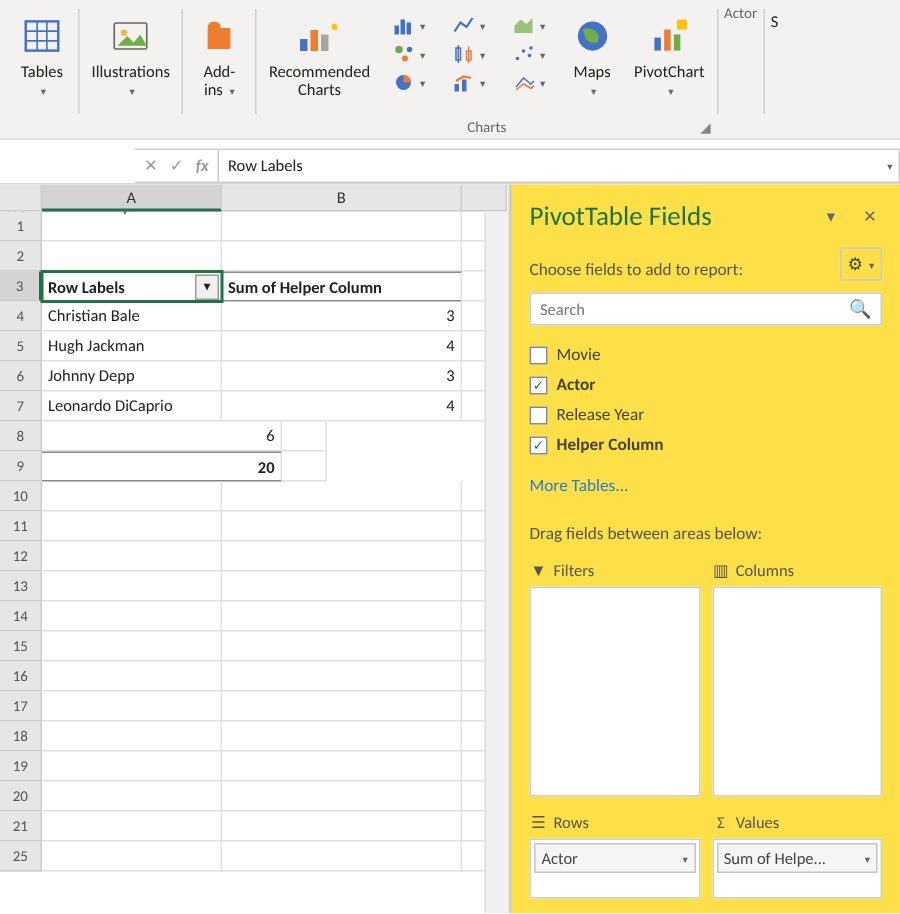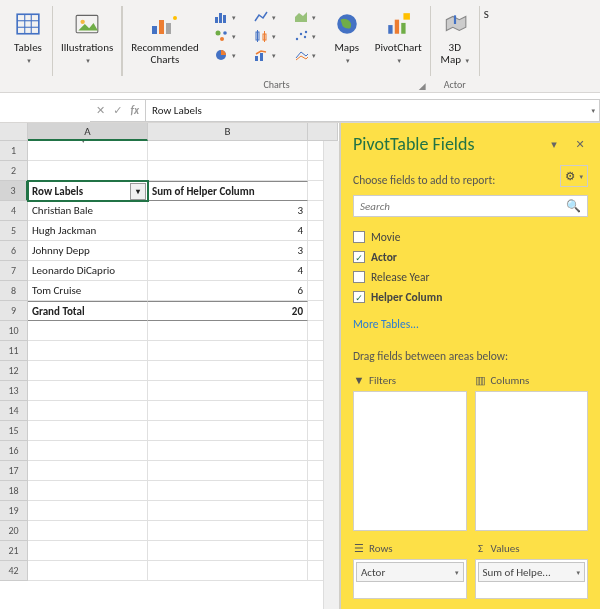--- a/index.html
+++ b/index.html
@@ -55,21 +55,21 @@
 
   
   .pane { flex: 1; background: #fde047; border-left: 1px solid #d0cec8; padding: 10px 12px; display: flex; flex-direction: column; font-size: 11.5px; color: #444; }
   .pane-hdr { display: flex; align-items: center; margin-bottom: 10px; }
   .pane-title { color: #217346; font-size: 18px; font-weight: 400; flex: 1; }
   .pane-ico { width: 16px; height: 16px; color: #666; margin-left: 10px; cursor: pointer; display: flex; align-items: center; justify-content: center; font-size: 11px; }
   .pane-sub { display: flex; align-items: flex-end; margin-bottom: 8px; }
   .pane-sub-txt { flex: 1; color: #555; }
   .gear-box { width: 28px; height: 22px; border: 1px solid #ccc; display: flex; align-items: center; justify-content: center; gap: 2px; cursor: pointer; }
   .search { border: 1px solid #ccc; background: #fff; height: 22px; display: flex; align-items: center; padding: 0 6px; margin-bottom: 10px; position: relative; }
-  .search input { border: none; outline: none; flex: 1; font-style: italic; color: #888; font-size: 11px; background: transparent; }
+  .search input { border: none; outline: none; flex: 1; color: #888; font-size: 11px; background: transparent; }
   .search .mag { color: #2b7cd3; font-size: 12px; }
   .fields { }
   .field { display: flex; align-items: center; gap: 6px; height: 20px; cursor: pointer; }
   .chk { width: 12px; height: 12px; border: 1px solid #888; display: flex; align-items: center; justify-content: center; font-size: 9px; color: #217346; background: #fff; }
   .more { color: #2b7cd3; margin-top: 10px; cursor: pointer; }
   .areas-lbl { margin: 18px 0 8px; color: #555; }
   .areas { display: grid; grid-template-columns: 1fr 1fr; grid-template-rows: 1fr auto; gap: 8px; flex: 1; }
   .area { display: flex; flex-direction: column; }
   .area-hdr { height: 18px; display: flex; align-items: center; gap: 4px; color: #555; font-size: 11px; margin-bottom: 2px; }
   .area-box { flex: 1; min-height: 40px; background: #fff; border: 1px solid #d0cec8; padding: 2px; }
@@ -112,20 +112,34 @@
               <circle cx="8" cy="10" r="2" fill="#f4b942"></circle>
               <path d="M4 18 L10 12 L14 16 L18 11 L22 18 Z" fill="#70ad47"></path>
             </svg>
           </div>
         <div class="r-btn-txt"><span>Illustrations</span><br><span class="dd-caret">▾</span></div>
       </div>
     </div>
     <div class="r-lbl"></div>
   </div>
   <div class="r-sep"></div>
+  <div class="r-group">
+    <div class="r-items">
+      <div class="r-btn">
+        <div class="r-btn-ico">
+            <svg width="26" height="26" viewBox="0 0 24 24">
+              <path d="M5 7 Q5 3 9 3 Q13 3 13 7 L19 7 L19 20 L5 20 Z" fill="#ed7d31"></path>
+            </svg>
+          </div>
+        <div class="r-btn-txt"><span style="white-space:pre-line">Add-
+ins</span> <span class="dd-caret">▾</span></div>
+      </div>
+    </div>
+    <div class="r-lbl"></div>
+  </div>
   <div class="r-sep"></div>
   <div class="r-group" style="position:relative">
     <div class="r-items">
       <div class="r-btn" style="min-width:70px">
         <div class="r-btn-ico">
             <svg width="30" height="26" viewBox="0 0 30 24">
               <rect x="2" y="14" width="5" height="8" fill="#4472c4"></rect>
               <rect x="9" y="8" width="5" height="14" fill="#ed7d31"></rect>
               <rect x="16" y="11" width="5" height="11" fill="#a5a5a5"></rect>
               <circle cx="25" cy="6" r="2" fill="#ffc000"></circle>
@@ -227,32 +241,20 @@
             </svg>
           </div>
         <div class="r-btn-txt"><span>PivotChart</span><br><span class="dd-caret">▾</span></div>
       </div>
     </div>
     <div class="r-lbl">Charts</div>
     <div class="dlaunch">◢</div>
   </div>
   <div class="r-sep"></div>
   <div class="r-group">
-    <div class="r-items">
-      <div class="r-btn">
-        <div class="r-btn-ico">
-            <svg width="26" height="26" viewBox="0 0 24 24">
-              <path d="M4 18 L4 8 L10 5 L16 8 L22 5 L22 15 L16 18 L10 15 Z" fill="#ccc" stroke="#888"></path>
-              <rect x="11" y="4" width="2" height="8" fill="#4472c4"></rect>
-            </svg>
-          </div>
-        <div class="r-btn-txt"><span style="white-space:pre-line">3D
-Map</span> <span class="dd-caret">▾</span></div>
-      </div>
-    </div>
     <div class="r-lbl">Actor</div>
   </div>
   <div class="r-sep"></div>
   <div class="r-group" style="padding-top:6px">
       <span style="font-size:11px">S</span>
     </div>
 </div>
 
 <div class="fbar">
   <div class="namebox">
@@ -293,21 +295,21 @@
         <div class="rowhead">12</div>
         <div class="rowhead">13</div>
         <div class="rowhead">14</div>
         <div class="rowhead">15</div>
         <div class="rowhead">16</div>
         <div class="rowhead">17</div>
         <div class="rowhead">18</div>
         <div class="rowhead">19</div>
         <div class="rowhead">20</div>
         <div class="rowhead">21</div>
-        <div class="rowhead">42</div>
+        <div class="rowhead">25</div>
       </div>
     <div class="cells" id="cells">
         <div class="row">
           <div class="cell cA "></div>
           <div class="cell cB "></div>
           <div class="cell cC"></div>
         </div>
         <div class="row">
           <div class="cell cA "></div>
           <div class="cell cB "></div>
@@ -332,26 +334,24 @@
           <div class="cell cA ">Johnny Depp</div>
           <div class="cell cB ">3</div>
           <div class="cell cC"></div>
         </div>
         <div class="row">
           <div class="cell cA ">Leonardo DiCaprio</div>
           <div class="cell cB ">4</div>
           <div class="cell cC"></div>
         </div>
         <div class="row">
-          <div class="cell cA ">Tom Cruise</div>
           <div class="cell cB ">6</div>
           <div class="cell cC"></div>
         </div>
         <div class="row">
-          <div class="cell cA gt">Grand Total</div>
           <div class="cell cB gt">20</div>
           <div class="cell cC"></div>
         </div>
         <div class="row">
           <div class="cell cA "></div>
           <div class="cell cB "></div>
           <div class="cell cC"></div>
         </div>
         <div class="row">
           <div class="cell cA "></div>

